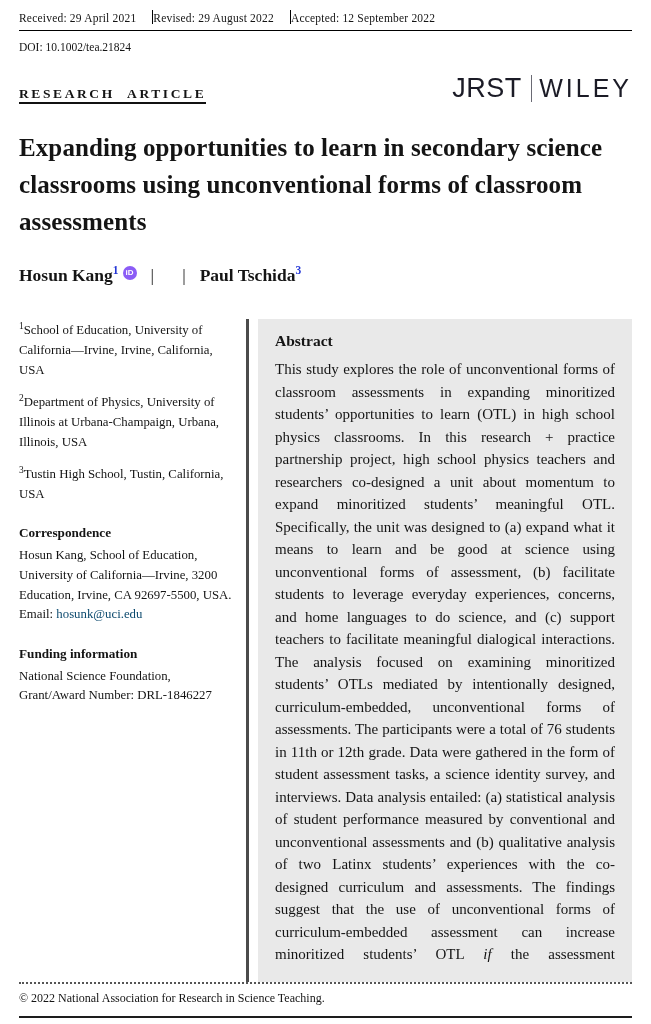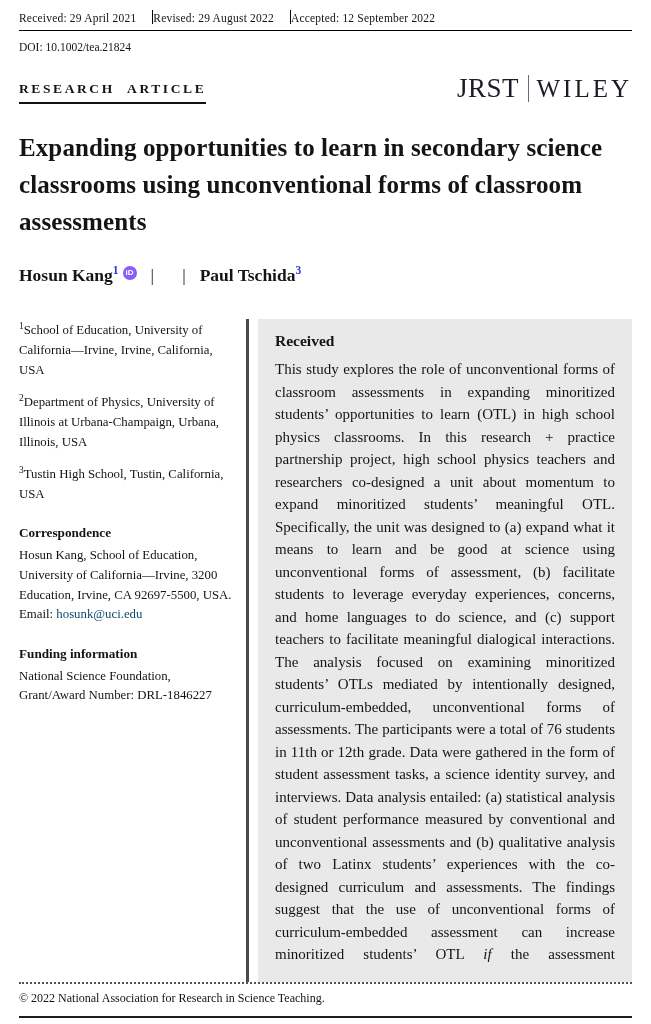--- a/index.html
+++ b/index.html
@@ -27,23 +27,22 @@
   .date-item + .date-item { border-left: 1.6px solid #000; }
 
   .doi-line { font-size: 11.5px; margin-top: 10px; }
 
   
   .type-row { display: flex; justify-content: space-between; align-items: flex-end; margin-top: 20px; }
   .article-type {
     font-size: 13.5px; font-weight: 700;
     letter-spacing: 2.6px; word-spacing: 7px;
     border-bottom: 2.4px solid #111;
-    padding-bottom: 5px;
   }
-  .logo { display: flex; align-items: center; font-family: Liberation Serif, serif; color: #1b1b26; }
+  .logo { display: flex; align-items: center; font-family: Liberation Sans, sans-serif; color: #1b1b26; }
   .logo-jrst { font-size: 27px; letter-spacing: 0.5px; font-weight: 400; }
   .logo-divider { width: 1.5px; height: 27px; background: #6a6a74; margin: 0 7px 0 9px; }
   .logo-wiley { font-size: 25px; letter-spacing: 3px; font-weight: 400; }
 
   
   .page-title {
     font-size: 25px; font-weight: 700; line-height: 1.48;
     margin: 25px 0 0 0; letter-spacing: 0.1px;
   }
   .authors { margin-top: 25px; font-size: 17.5px; font-weight: 700; display: flex; align-items: baseline; }
@@ -128,21 +127,21 @@
       <p class="block-text"><span>Hosun Kang, School of Education, University of California—Irvine, 3200 Education, Irvine, CA 92697-5500, USA.</span><br>
         <span>Email: </span><a href="#" class="email-link">hosunk@uci.edu</a></p>
 
       <p class="block-heading">Funding information</p>
       <p class="block-text">National Science Foundation, Grant/Award Number: DRL-1846227</p>
     </div>
 
     <div class="column-divider"></div>
 
     <div class="abstract-box">
-      <p class="abstract-heading">Received</p>
+      <p class="abstract-heading">Abstract</p>
       <p class="abstract-text"><span>This study explores the role of unconventional forms of classroom assessments in expanding minoritized students’ opportunities to learn (OTL) in high school physics classrooms. In this research + practice partnership project, high school physics teachers and researchers co-designed a unit about momentum to expand minoritized students’ meaningful OTL. Specifically, the unit was designed to (a) expand what it means to learn and be good at science using unconventional forms of assessment, (b) facilitate students to leverage everyday experiences, concerns, and home languages to do science, and (c) support teachers to facilitate meaningful dialogical interactions. The analysis focused on examining minoritized students’ OTLs mediated by intentionally designed, curriculum-embedded, unconventional forms of assessments. The participants were a total of 76 students in 11th or 12th grade. Data were gathered in the form of student assessment tasks, a science identity survey, and interviews. Data analysis entailed: (a) statistical analysis of student performance measured by conventional and unconventional assessments and (b) qualitative analysis of two Latinx students’ experiences with the co-designed curriculum and assessments. The findings suggest that the use of unconventional forms of curriculum-embedded assessment can increase minoritized students’ OTL </span><span class="it">if</span><span> the assessment</span></p>
     </div>
 
   </div>
 
   <div class="footer">
     <div class="dotted-divider"></div>
     <div class="copyright">© 2022 National Association for Research in Science Teaching.</div>
     <div class="footer-bottom">
       

